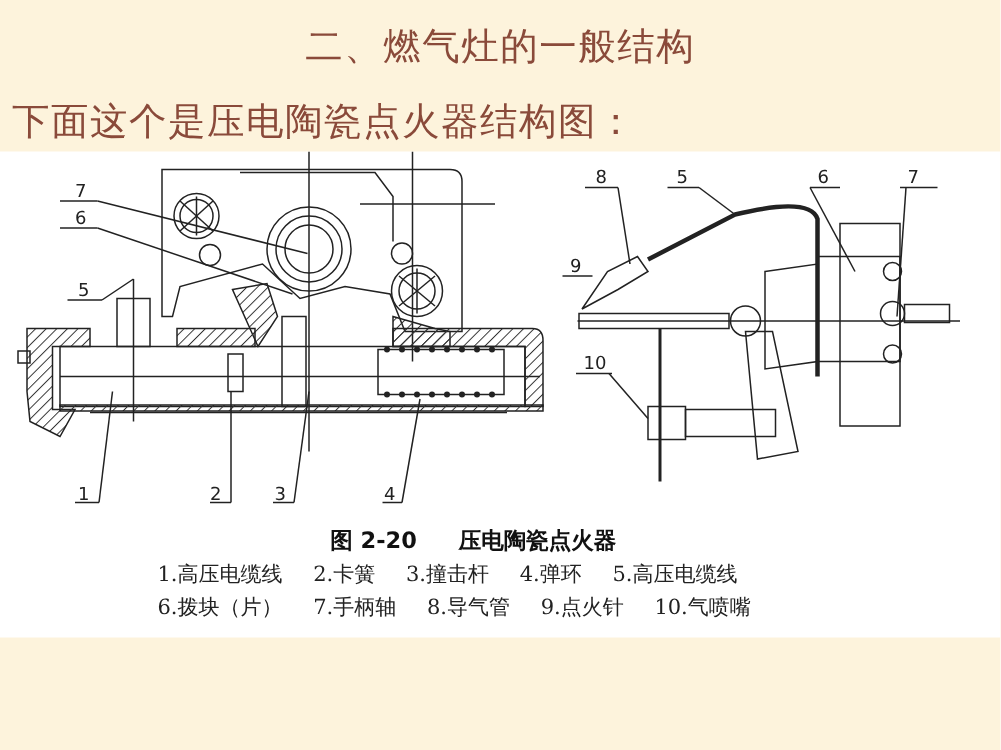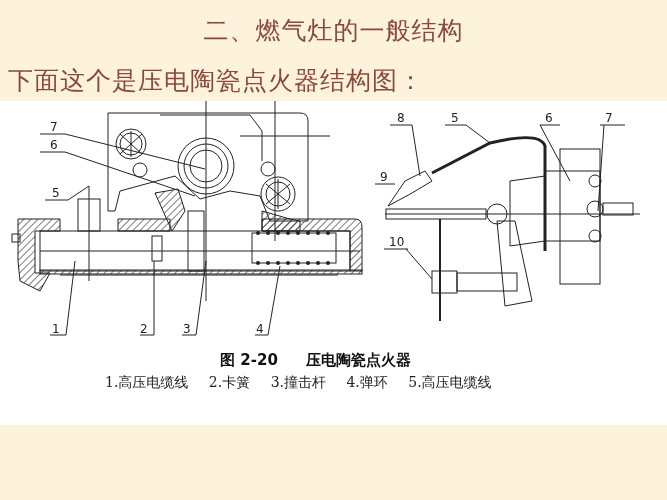--- a/index.html
+++ b/index.html
@@ -188,13 +188,20 @@
     <span class="fig-num">图 2-20</span><span>压电陶瓷点火器</span>
   </div>
 
   <div class="legend-row r1">
     <span><b style="font-weight:normal">1.</b><i style="font-style:normal">高压电缆线</i></span>
     <span><b style="font-weight:normal">2.</b><i style="font-style:normal">卡簧</i></span>
     <span><b style="font-weight:normal">3.</b><i style="font-style:normal">撞击杆</i></span>
     <span><b style="font-weight:normal">4.</b><i style="font-style:normal">弹环</i></span>
     <span><b style="font-weight:normal">5.</b><i style="font-style:normal">高压电缆线</i></span>
   </div>
+  <div class="legend-row r2">
+    <span><b style="font-weight:normal">6.</b><i style="font-style:normal">拨块（片）</i></span>
+    <span><b style="font-weight:normal">7.</b><i style="font-style:normal">手柄轴</i></span>
+    <span><b style="font-weight:normal">8.</b><i style="font-style:normal">导气管</i></span>
+    <span><b style="font-weight:normal">9.</b><i style="font-style:normal">点火针</i></span>
+    <span><b style="font-weight:normal">10.</b><i style="font-style:normal">气喷嘴</i></span>
+  </div>
 </div>
 
 </body></html>

